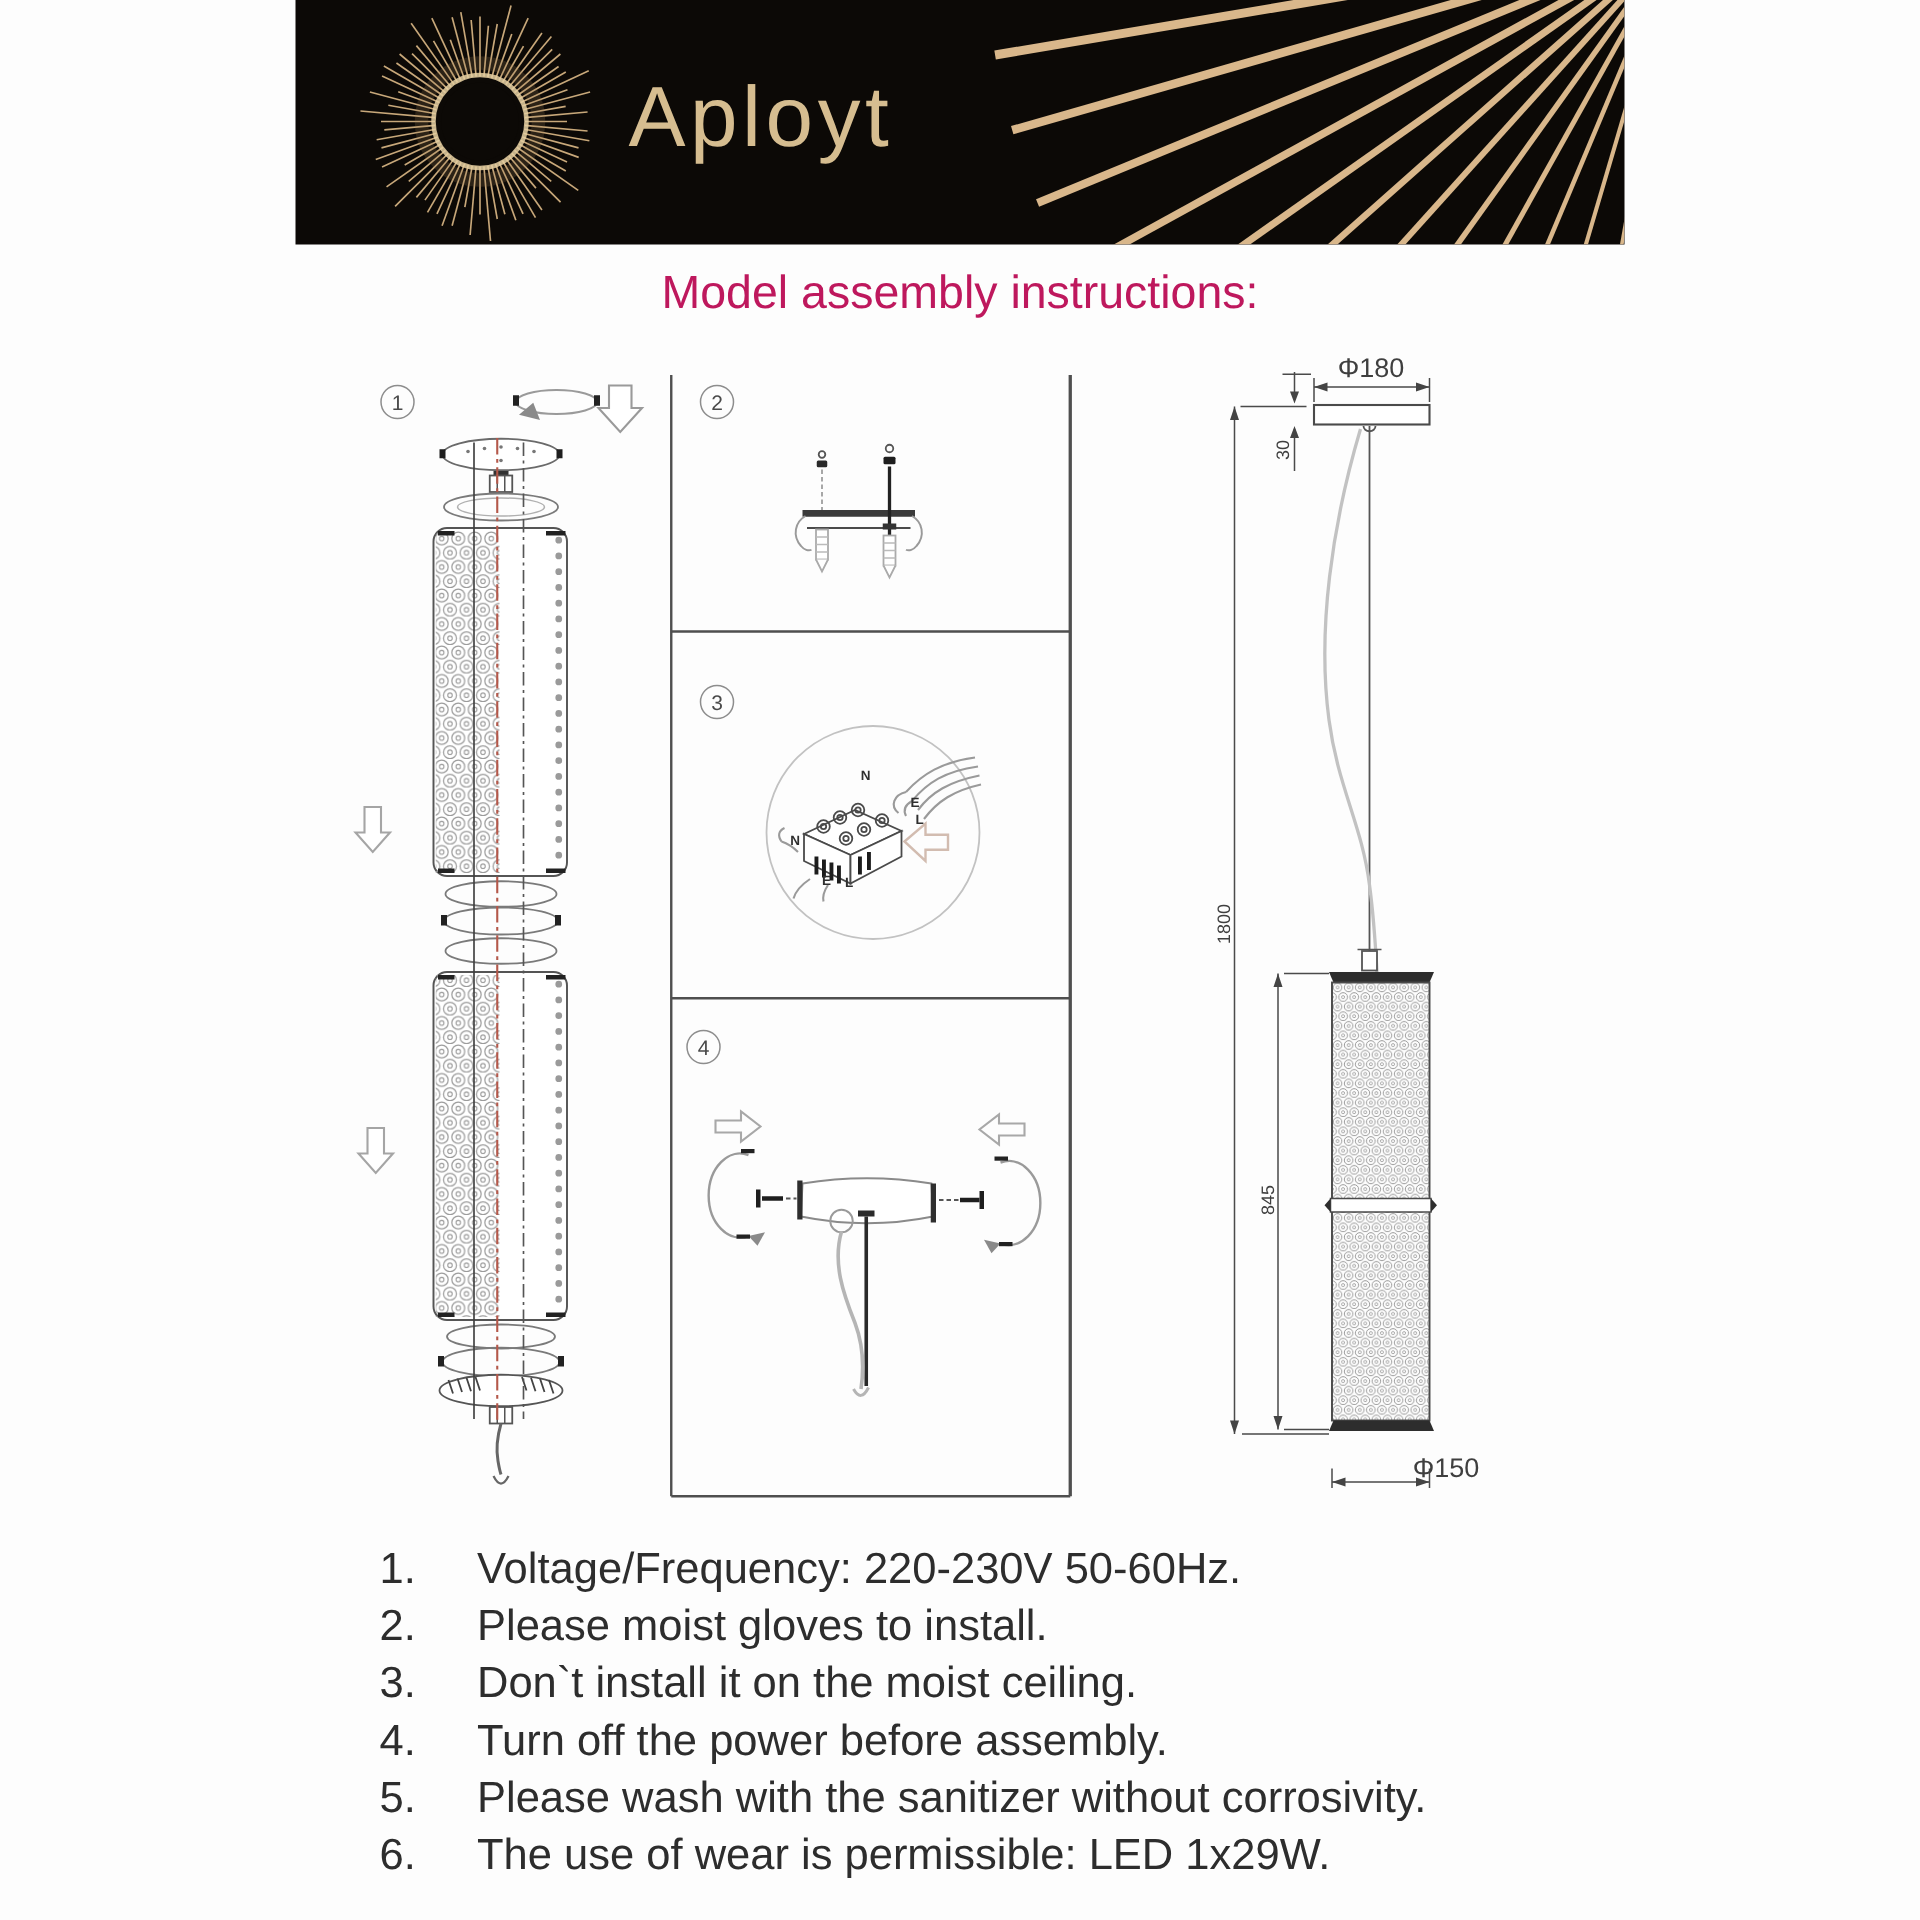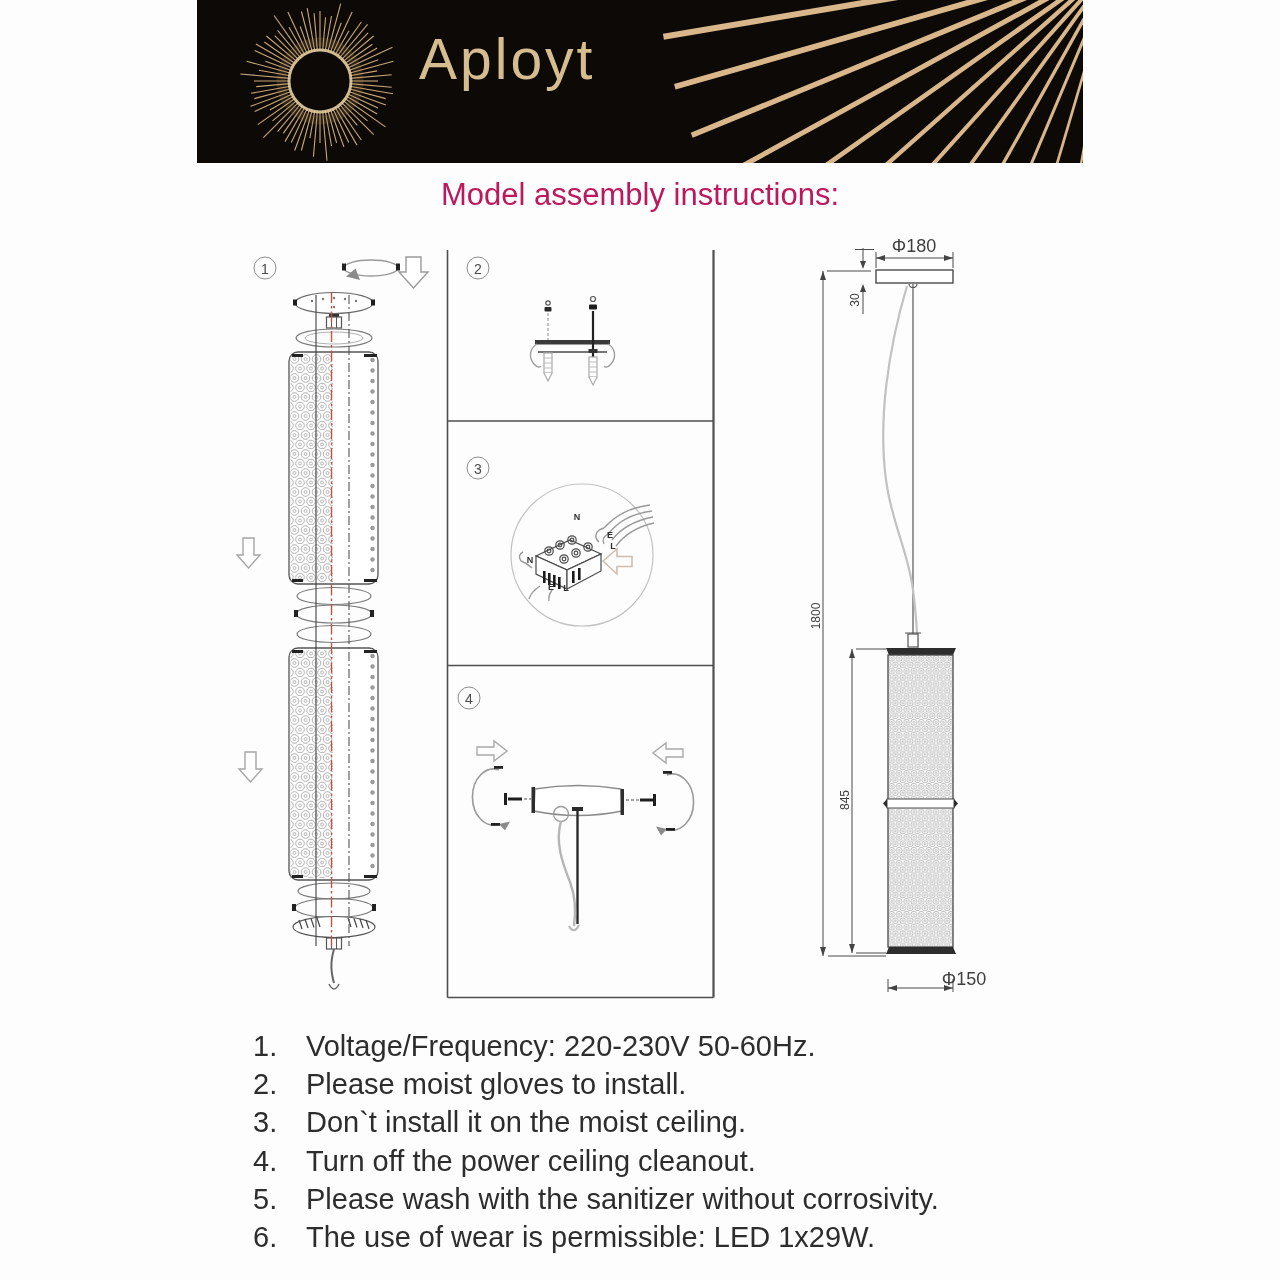--- a/index.html
+++ b/index.html
@@ -7,21 +7,21 @@
     width:1280px;height:1280px;position:relative;background:#fdfdfd;
     font-family:"Liberation Sans", sans-serif;overflow:hidden;
   }
   
   .banner{
     position:absolute;left:197px;top:0;width:886px;height:163px;
     background:#0c0906;overflow:hidden;
   }
   .banner svg{position:absolute;left:0;top:0;}
   .brand{
-    position:absolute;left:222px;top:31px;
+    position:absolute;left:222px;top:50px;
     font-size:57px;line-height:1;color:#d6bd90;letter-spacing:3px;font-weight:400;
   }
   
   .title-wrap{position:absolute;left:0;top:178px;width:100%;text-align:center;color:#be185d;}
   .title-line1{font-size:31px;line-height:33px;}
   .title-line2{font-size:30px;line-height:32px;margin-top:1px;}
   
   .diagram{position:absolute;left:0;top:0;width:1280px;height:1280px;}
   .badge{
     position:absolute;width:23px;height:23px;border:1.3px solid #8d8d8d;border-radius:50%;
@@ -34,21 +34,21 @@
   }
   .dim.rot{transform:translate(-50%,-50%) rotate(-90deg);}
   .wlabel{
     position:absolute;font-size:9px;font-weight:bold;color:#2e2e2e;
     transform:translate(-50%,-50%);white-space:nowrap;
   }
   
   .instructions{position:absolute;left:253px;top:1031px;width:820px;color:#2d2d2d;}
   .ins-row{display:flex;font-size:29px;line-height:30px;margin-bottom:8.2px;}
   .ins-num{flex:0 0 53px;}
-  .ins-text{flex:1;}
+  .ins-text{flex:1;margin-left:12px;}
 </style>
 </head>
 <body>
 
 <header class="banner">
   <svg width="886" height="163" viewBox="0 0 886 163">
     <g id="starburst-rays">
         <line x1="153.0" y1="81.0" x2="181.0" y2="81.0" stroke="#c8a87a" stroke-width="1.1"></line>
         <line x1="152.9" y1="83.6" x2="194.7" y2="87.3" stroke="#c8a87a" stroke-width="1.1"></line>
         <line x1="152.5" y1="86.2" x2="195.9" y2="93.8" stroke="#c8a87a" stroke-width="1.1"></line>
@@ -426,21 +426,21 @@
   <div class="ins-row">
     <span class="ins-num">2.</span>
     <span class="ins-text">Please moist gloves to install.</span>
   </div>
   <div class="ins-row">
     <span class="ins-num">3.</span>
     <span class="ins-text">Don`t install it on the moist ceiling.</span>
   </div>
   <div class="ins-row">
     <span class="ins-num">4.</span>
-    <span class="ins-text">Turn off the power ceiling cleanout.</span>
+    <span class="ins-text">Turn off the power before assembly.</span>
   </div>
   <div class="ins-row">
     <span class="ins-num">5.</span>
     <span class="ins-text">Please wash with the sanitizer without corrosivity.</span>
   </div>
   <div class="ins-row">
     <span class="ins-num">6.</span>
     <span class="ins-text">The use of wear is permissible: LED 1x29W.</span>
   </div>
 </div>

